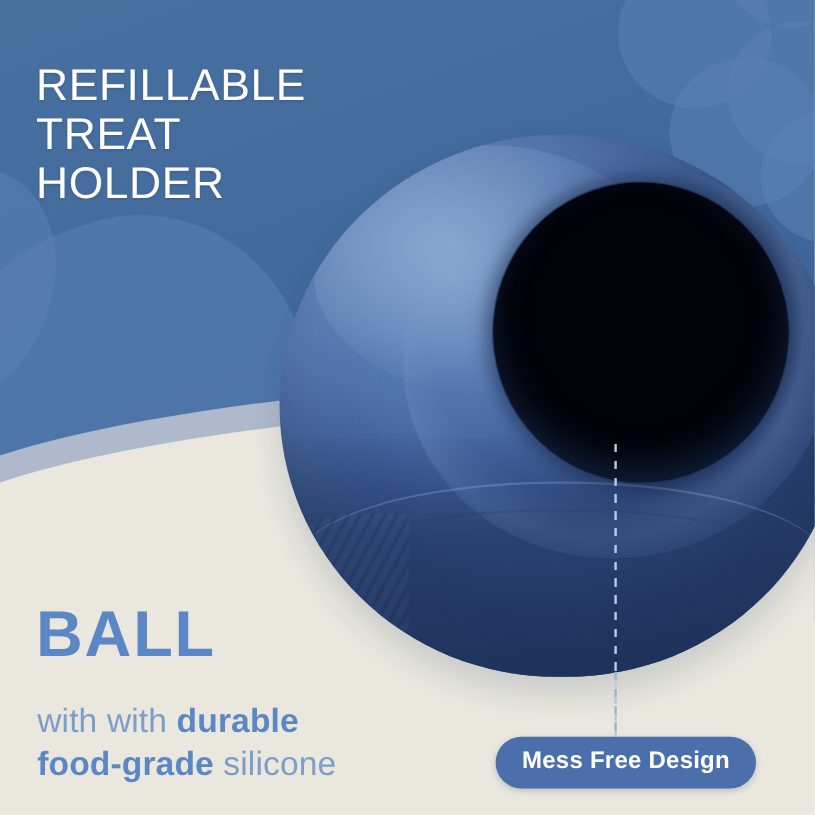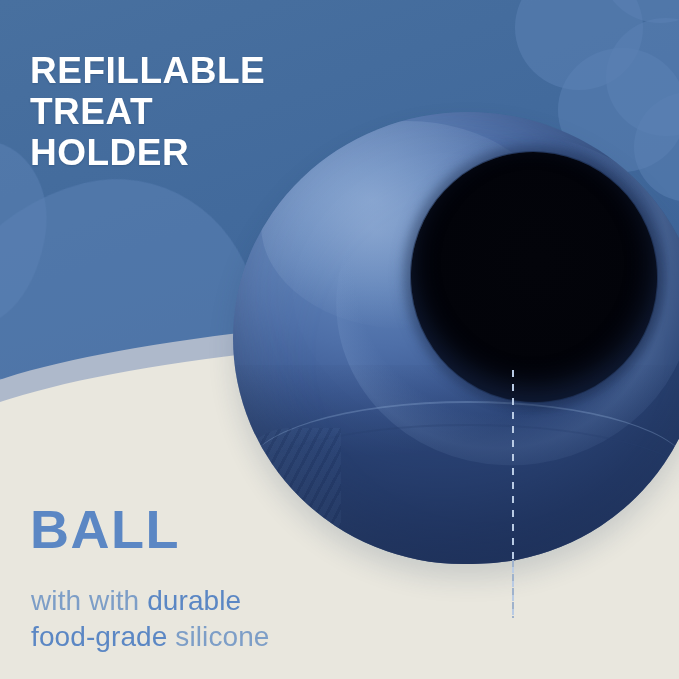--- a/index.html
+++ b/index.html
@@ -47,21 +47,21 @@
   .pad.toe1{ left:515px;top:-35px;width:128px;height:125px;border-radius:50%; }
   .pad.toe2{ left:606px;top:18px;width:120px;height:118px;border-radius:50%; }
   .pad.toe3{ left:558px;top:48px;width:128px;height:124px;border-radius:50%; }
   .pad.toe4{ left:634px;top:92px;width:112px;height:110px;border-radius:50%; }
   .pad.toe5{ left:600px;top:-95px;width:120px;height:118px;border-radius:50%; }
 
   
   .headline{
     position:absolute;left:30px;top:50px;
     color:#ffffff;
-    font-weight:bold;
+    font-weight:normal;
     font-size:37px;
     line-height:1.11;
     letter-spacing:.5px;
     text-shadow:0 1px 2px rgba(20,40,70,.22);
     z-index:6;
     white-space:pre-line;
   }
 
   
   .wave-band{
@@ -187,21 +187,21 @@
     z-index:7;
   }
   .subline{
     position:absolute;left:31px;top:583px;
     color:#7d9ec7;
     font-size:28px;
     line-height:1.28;
     letter-spacing:.1px;
     z-index:7;
   }
-  .subline b{ color:#5b87c4; font-weight:normal;margin-top:11px; }
+  .subline b{ color:#5b87c4; font-weight:bold;margin-top:11px; }
 
   
   .badge{
     position:absolute;left:413px;top:614px;
     padding:9px 22px 11px 22px;
     background:#4a6fab;
     color:#ffffff;
     font-size:20px;font-weight:bold;
     border-radius:999px;
     letter-spacing:.2px;
@@ -250,14 +250,15 @@
   <div class="callout-line"></div>
   <div class="callout-line over-cream"></div>
 
   <div class="ball-word">BALL</div>
 
   <div class="subline">
     <span><span>with with </span><b>durable</b></span><br>
     <span><b>food-grade</b><span> silicone</span></span>
   </div>
 
+  <div class="badge">Mess Free Design</div>
 
 </div>
 
 </body></html>

